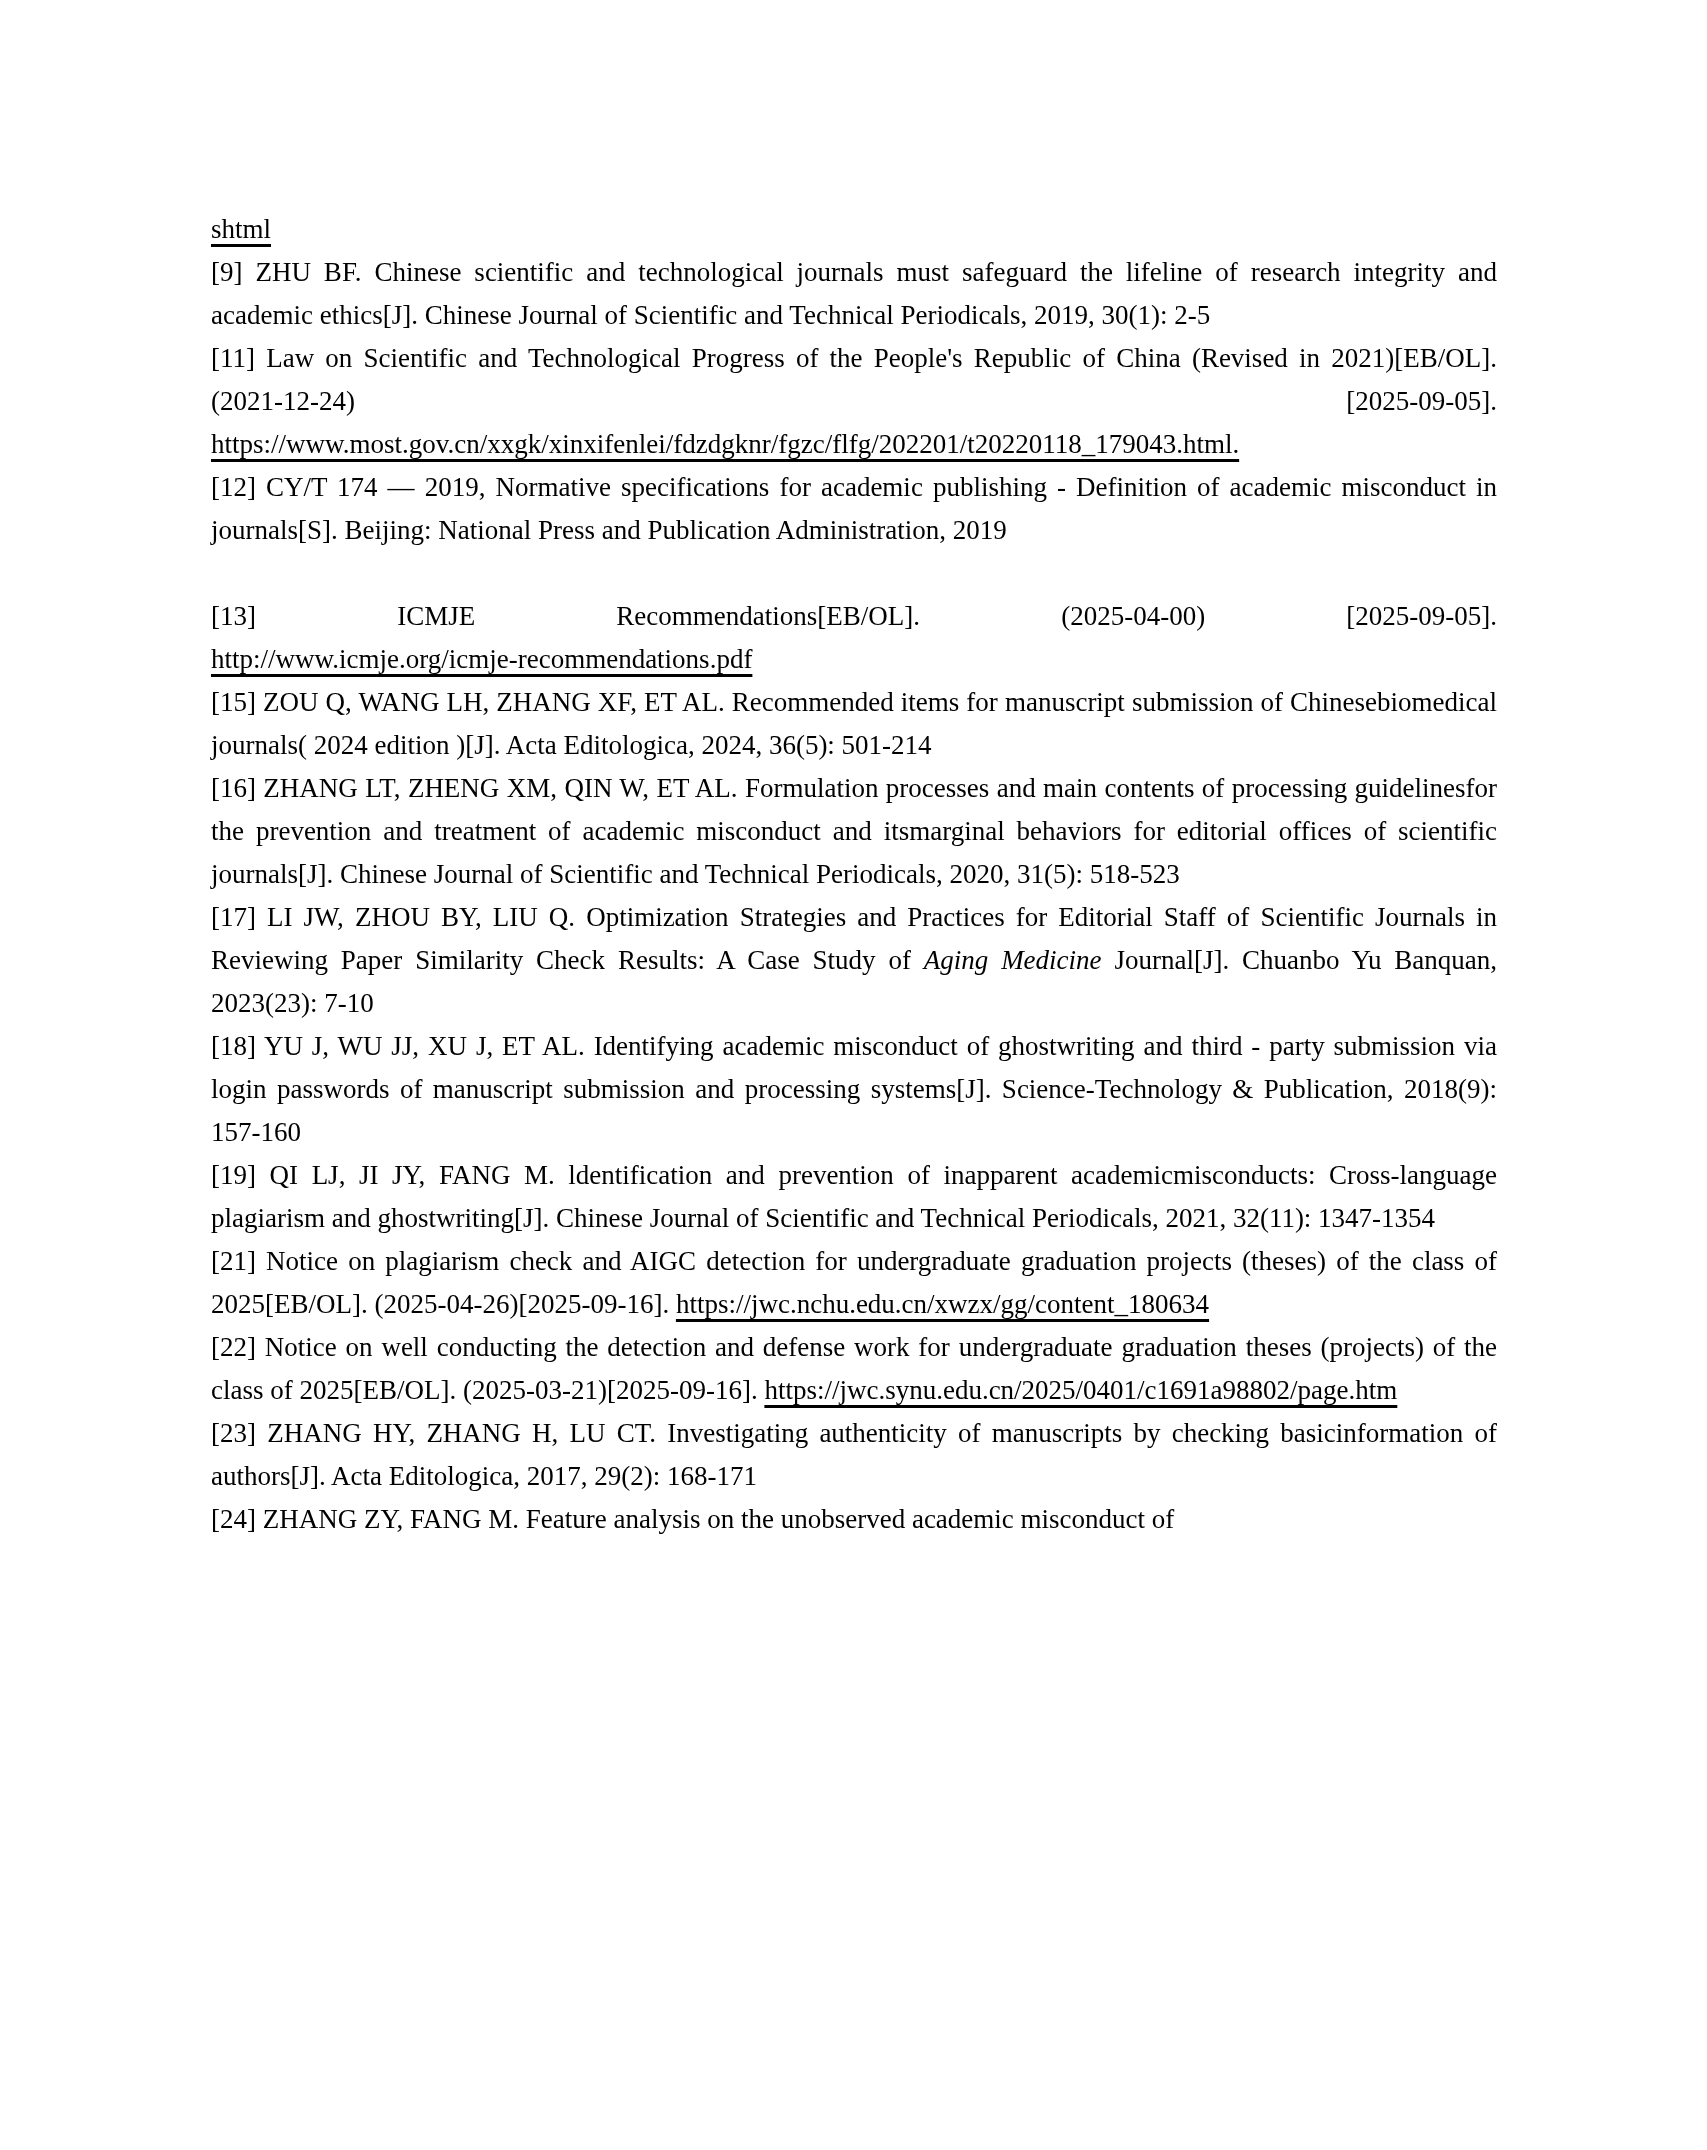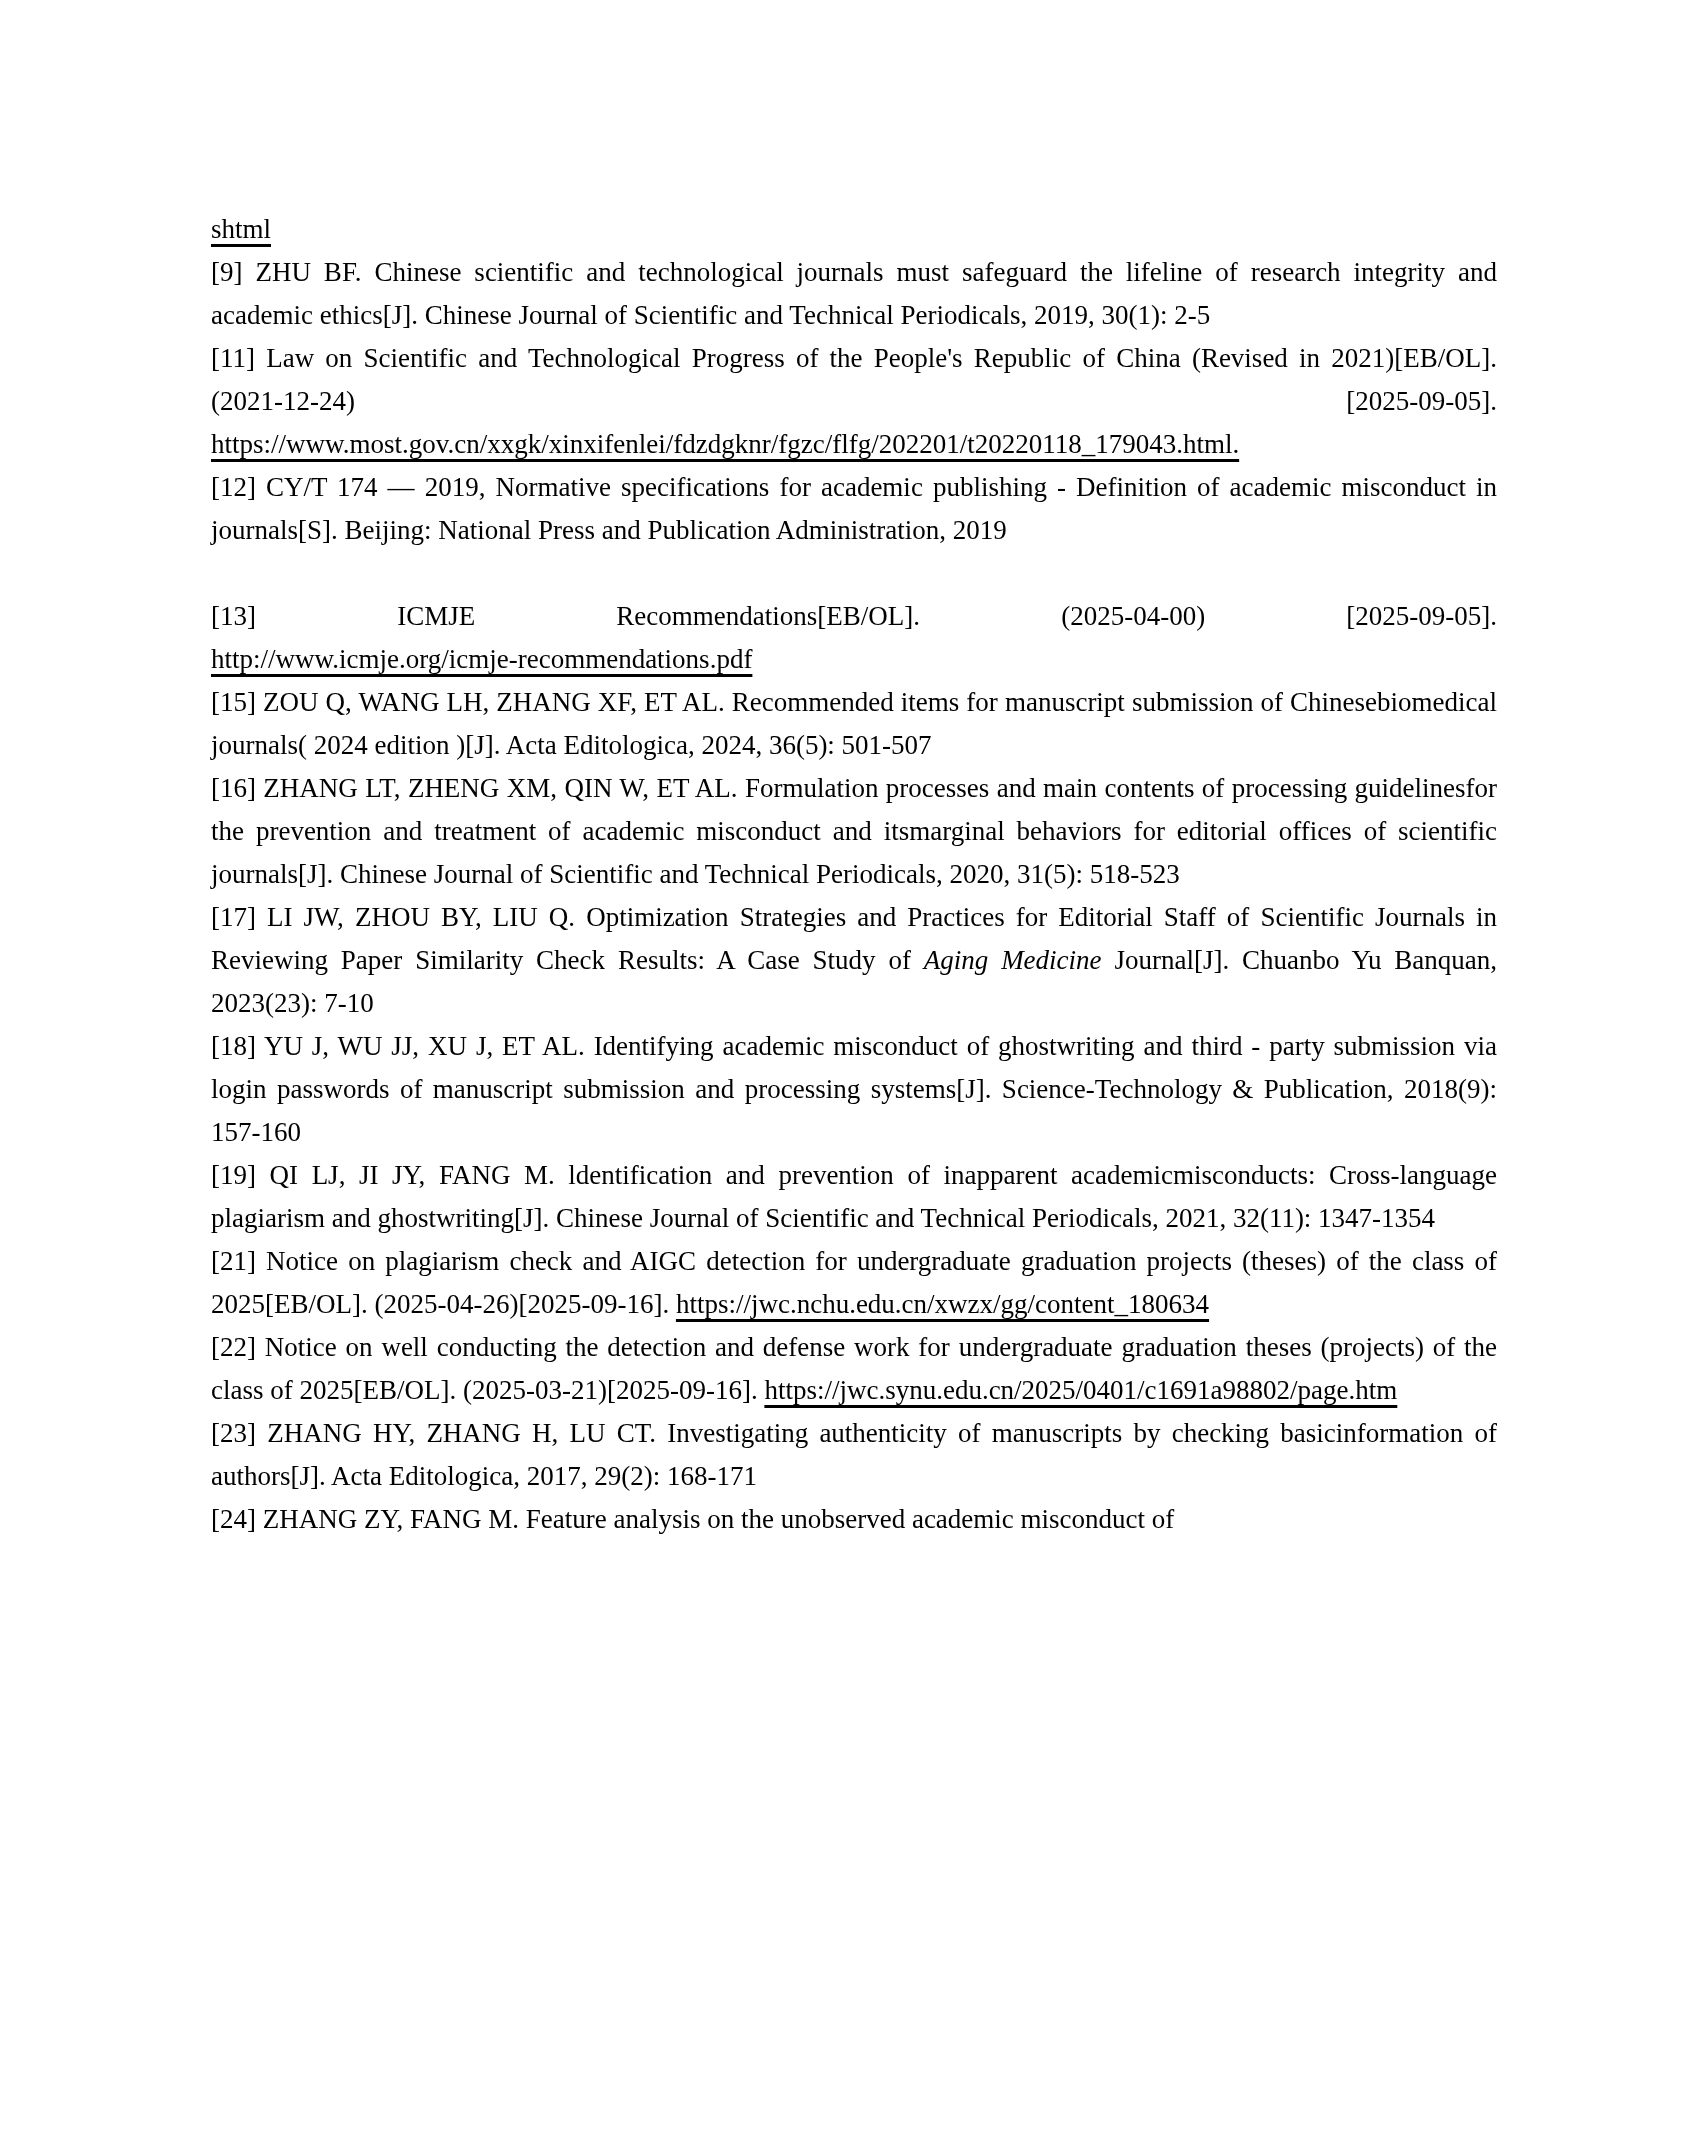--- a/index.html
+++ b/index.html
@@ -49,21 +49,21 @@
 <body>
 
 <div class="page">
   <div class="content">
       <p class="ref"><a class="doc-link">shtml</a></p>
       <p class="ref"><span class="">[9] ZHU BF. Chinese scientific and technological journals must safeguard the lifeline of research integrity and academic ethics[J]. Chinese Journal of Scientific and Technical Periodicals, 2019, 30(1): 2-5</span></p>
       <p class="ref"><span class="">[11] Law on Scientific and Technological Progress of the People's Republic of China (Revised in 2021)[EB/OL]. (2021-12-24) [2025-09-05]. </span><a class="doc-link">https://www.most.gov.cn/xxgk/xinxifenlei/fdzdgknr/fgzc/flfg/202201/t20220118_179043.html.</a></p>
       <p class="ref"><span class="">[12] CY/T 174 — 2019, Normative specifications for academic publishing - Definition of academic misconduct in journals[S]. Beijing: National Press and Publication Administration, 2019</span></p>
       <p class="ref blank"></p>
       <p class="ref"><span class="">[13] ICMJE Recommendations[EB/OL]. (2025-04-00) [2025-09-05]. </span><a class="doc-link">http://www.icmje.org/icmje-recommendations.pdf</a></p>
-      <p class="ref"><span class="">[15] ZOU Q, WANG LH, ZHANG XF, ET AL. Recommended items for manuscript submission of Chinesebiomedical journals( 2024 edition )[J]. Acta Editologica, 2024, 36(5): 501-507</span></p>
+      <p class="ref"><span class="">[15] ZOU Q, WANG LH, ZHANG XF, ET AL. Recommended items for manuscript submission of Chinesebiomedical journals( 2024 edition )[J]. Acta Editologica, 2024, 36(5): 501-214</span></p>
       <p class="ref"><span class="">[16] ZHANG LT, ZHENG XM, QIN W, ET AL. Formulation processes and main contents of processing guidelinesfor the prevention and treatment of academic misconduct and itsmarginal behaviors for editorial offices of scientific journals[J]. Chinese Journal of Scientific and Technical Periodicals, 2020, 31(5): 518-523</span></p>
       <p class="ref"><span class="">[17] LI JW, ZHOU BY, LIU Q. Optimization Strategies and Practices for Editorial Staff of Scientific Journals in Reviewing Paper Similarity Check Results: A Case Study of </span><span class="italic">Aging Medicine</span><span class=""> Journal[J]. Chuanbo Yu Banquan, 2023(23): 7-10</span></p>
       <p class="ref"><span class="">[18] YU J, WU JJ, XU J, ET AL. Identifying academic misconduct of ghostwriting and third - party submission via login passwords of manuscript submission and processing systems[J]. Science-Technology &amp; Publication, 2018(9): 157-160</span></p>
       <p class="ref"><span class="">[19] QI LJ, JI JY, FANG M. ldentification and prevention of inapparent academicmisconducts: Cross-language plagiarism and ghostwriting[J]. Chinese Journal of Scientific and Technical Periodicals, 2021, 32(11): 1347-1354</span></p>
       <p class="ref"><span class="">[21] Notice on plagiarism check and AIGC detection for undergraduate graduation projects (theses) of the class of 2025[EB/OL]. (2025-04-26)[2025-09-16]. </span><a class="doc-link">https://jwc.nchu.edu.cn/xwzx/gg/content_180634</a></p>
       <p class="ref"><span class="">[22] Notice on well conducting the detection and defense work for undergraduate graduation theses (projects) of the class of 2025[EB/OL]. (2025-03-21)[2025-09-16]. </span><a class="doc-link">https://jwc.synu.edu.cn/2025/0401/c1691a98802/page.htm</a></p>
       <p class="ref"><span class="">[23] ZHANG HY, ZHANG H, LU CT. Investigating authenticity of manuscripts by checking basicinformation of authors[J]. Acta Editologica, 2017, 29(2): 168-171</span></p>
       <p class="ref"><span class="">[24] ZHANG ZY, FANG M. Feature analysis on the unobserved academic misconduct of</span></p>
     </div>
 </div>

